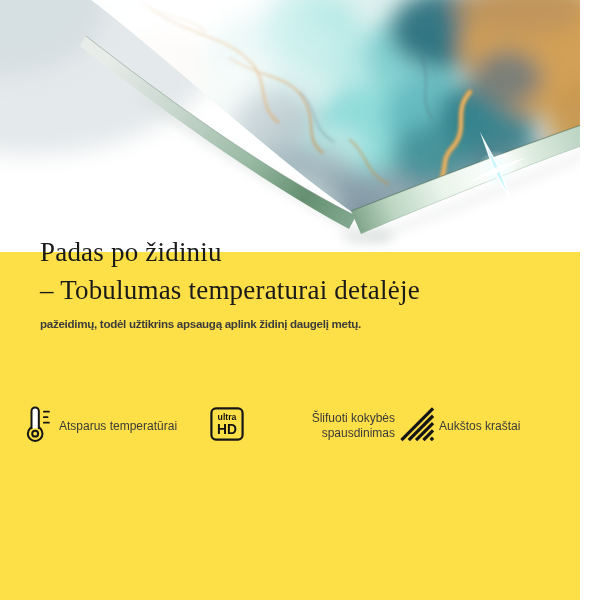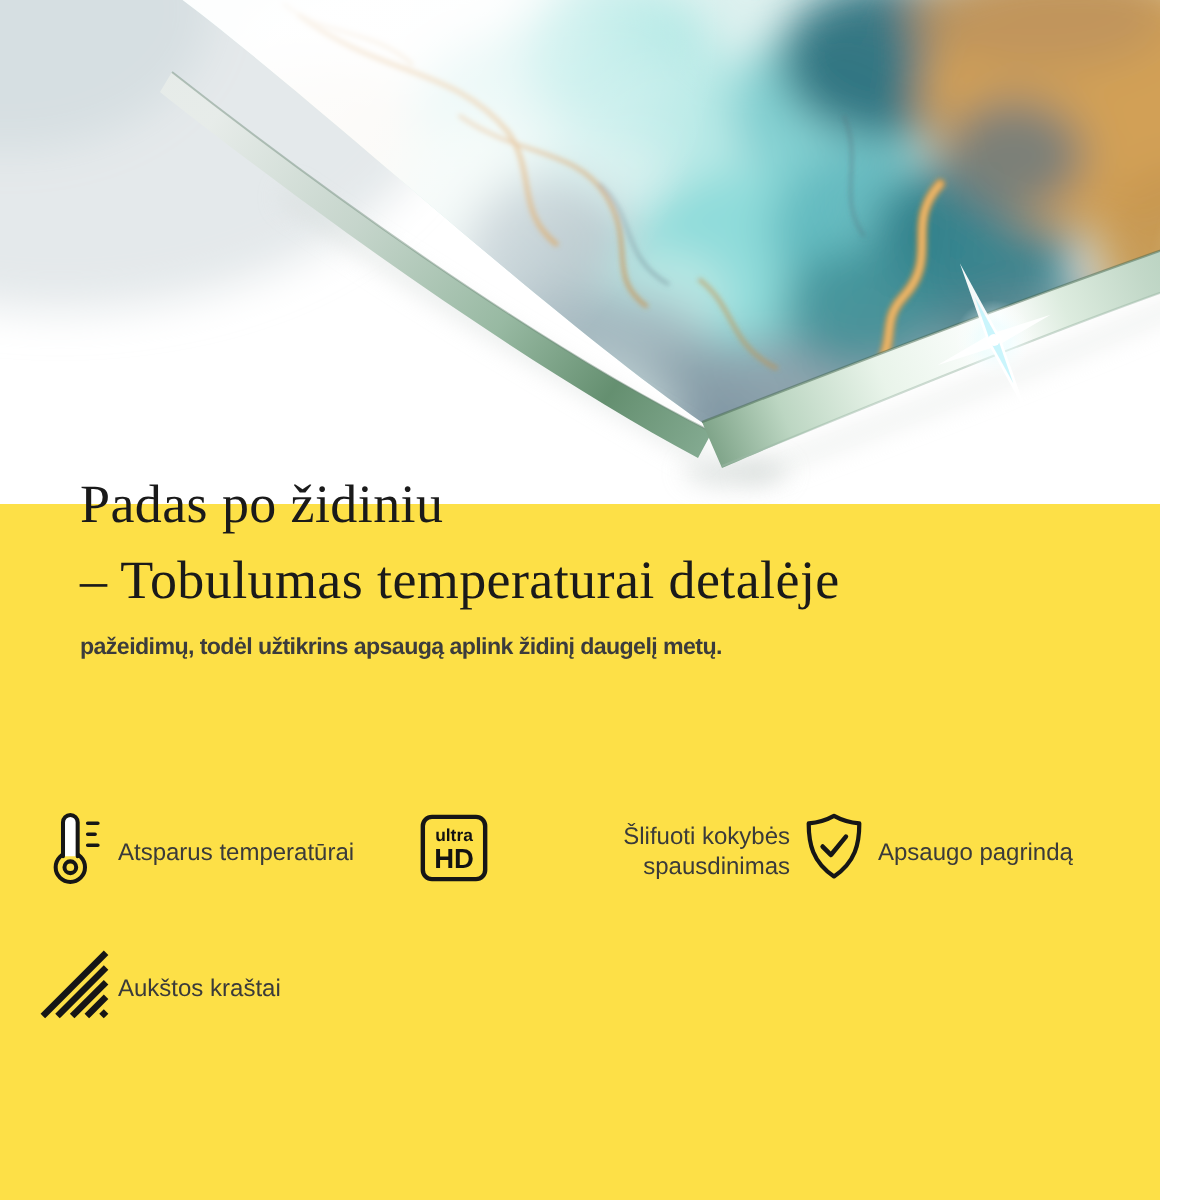--- a/index.html
+++ b/index.html
@@ -175,29 +175,20 @@
       <div class="ficon">
         <svg width="44" height="44" viewBox="0 0 48 48">
           <rect x="7" y="7" width="34" height="34" rx="5" fill="none" stroke="#161616" stroke-width="2.4"></rect>
           <text x="24" y="20" text-anchor="middle" font-family="Liberation Sans, sans-serif" font-size="9.5" font-weight="700" fill="#121212">ultra</text>
           <text x="24" y="35" text-anchor="middle" font-family="Liberation Sans, sans-serif" font-size="15" font-weight="800" fill="#121212">HD</text>
         </svg>
       </div>
       <div class="flabel">Šlifuoti kokybės spausdinimas</div>
     </div>
 
-    <div class="feature">
-      <div class="ficon">
-        <svg width="44" height="44" viewBox="0 0 48 48" fill="none" stroke="#161616" stroke-linecap="round" stroke-linejoin="round">
-          <path d="M24,6.5 C28.5,9 33,10.2 37.8,10.6 C37.8,21.5 35.8,31.5 24,39.5 C12.2,31.5 10.2,21.5 10.2,10.6 C15,10.2 19.5,9 24,6.5 Z" stroke-width="2.3"></path>
-          <path d="M17.8,23.2 L22.3,27.8 L30.5,17.8" stroke-width="2.5"></path>
-        </svg>
-      </div>
-      <div class="flabel">Apsaugo pagrindą</div>
-    </div>
 
 
     <div class="feature">
       <div class="ficon">
         <svg width="44" height="44" viewBox="0 0 48 48" stroke="#161616" stroke-width="3.5" stroke-linecap="butt">
           <path d="M7,41.5 L41.5,7"></path>
           <path d="M15,41.5 L41.5,15"></path>
           <path d="M23,41.5 L41.5,23"></path>
           <path d="M31,41.5 L41.5,31"></path>
           <path d="M39,41.5 L41.5,39"></path>

